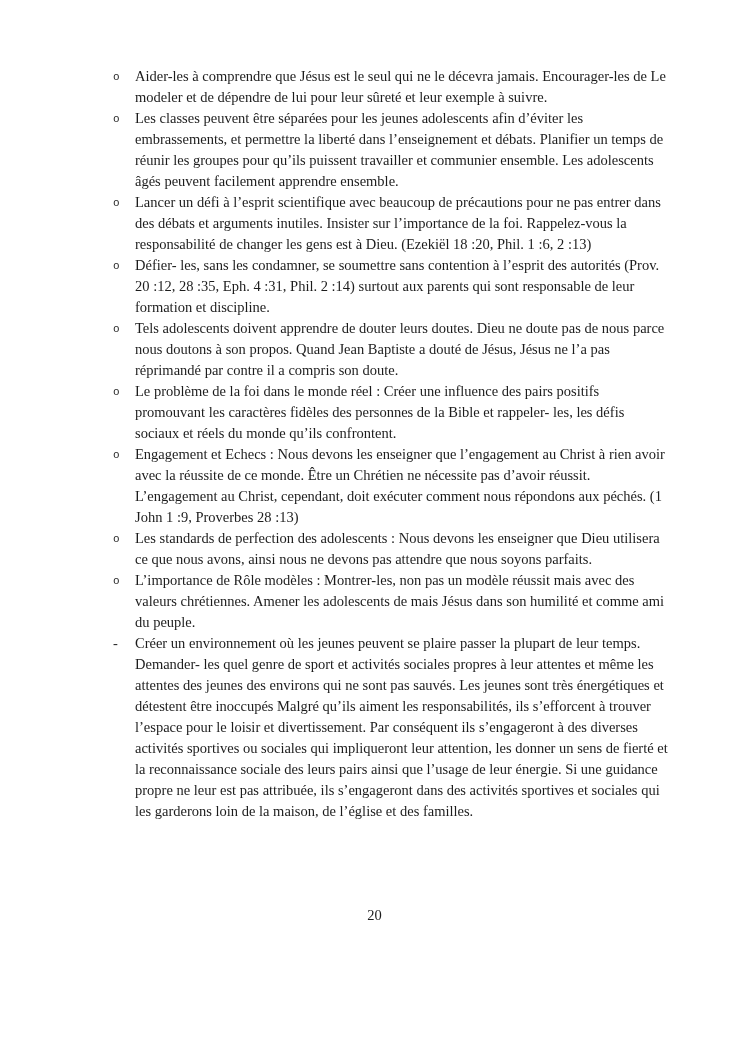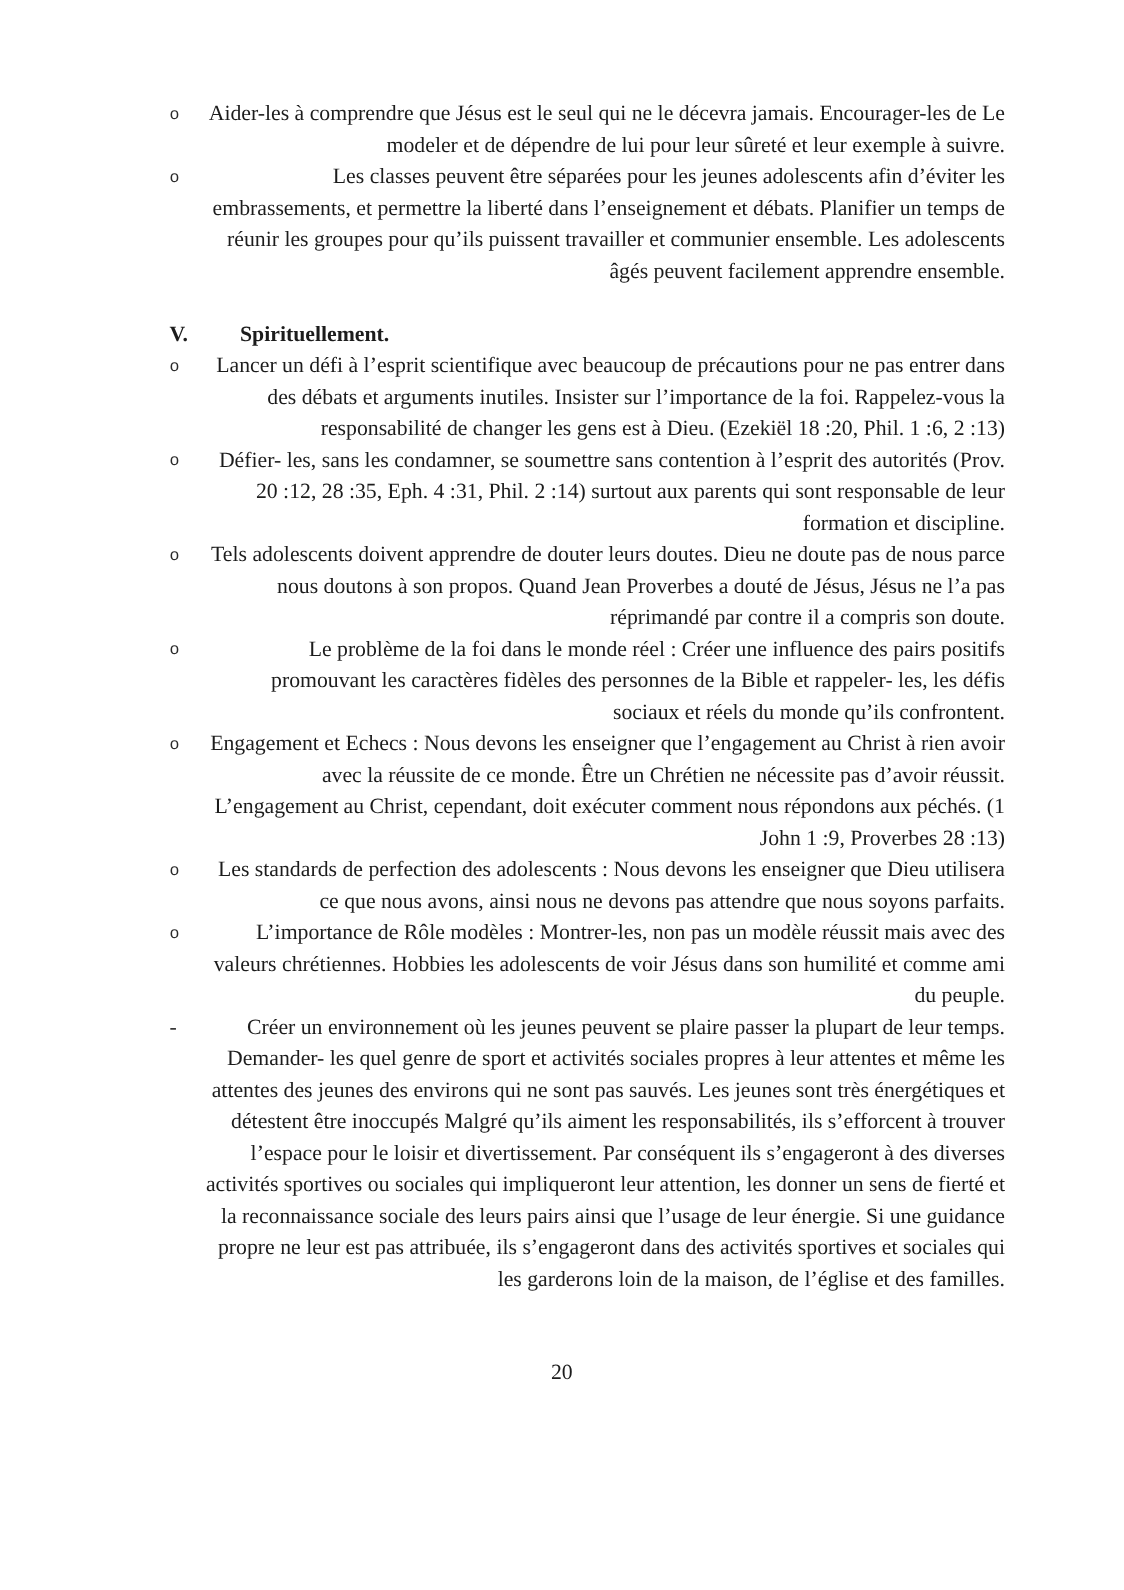--- a/index.html
+++ b/index.html
@@ -36,21 +36,20 @@
     color: #2a2a2a;
     padding-top: 1px;
   }
   .sec-dash .bullet {
     font-family: "Liberation Serif", "DejaVu Serif", serif;
     font-size: 14.5px;
     padding-top: 0;
   }
   .li-text {
     flex: 1 1 auto;
-    text-align: right;
   }
   .heading {
     margin: 21px 0 0 28px;
     font-weight: bold;
   }
   .heading .num {
     display: inline-block;
     width: 47px;
   }
   .subtitle {
@@ -77,51 +76,48 @@
           <span class="li-text">Aider-les à comprendre que Jésus est le seul qui ne le décevra jamais. Encourager-les de Le modeler et de dépendre de lui pour leur sûreté et leur exemple à suivre.</span>
         </div>
         <div class="li">
           <span class="bullet">o</span>
           <span class="li-text">Les classes peuvent être séparées pour les jeunes adolescents afin d’éviter les embrassements, et permettre la liberté dans l’enseignement et débats. Planifier un temps de réunir les groupes pour qu’ils puissent travailler et communier ensemble. Les adolescents âgés peuvent facilement apprendre ensemble.</span>
         </div>
       </div>
   </section>
 
   <section class="sec">
-    <div class="heading">
-      <span class="num">V.</span><span>Spirituellement.</span>
-    </div>
     <div class="list sec-circle">
         <div class="li">
           <span class="bullet">o</span>
           <span class="li-text">Lancer un défi à l’esprit scientifique avec beaucoup de précautions pour ne pas entrer dans des débats et arguments inutiles. Insister sur l’importance de la foi. Rappelez-vous la responsabilité de changer les gens est à Dieu. (Ezekiël 18 :20, Phil. 1 :6, 2 :13)</span>
         </div>
         <div class="li">
           <span class="bullet">o</span>
           <span class="li-text">Défier- les, sans les condamner, se soumettre sans contention à l’esprit des autorités (Prov. 20 :12, 28 :35, Eph. 4 :31, Phil. 2 :14) surtout aux parents qui sont responsable de leur formation et discipline.</span>
         </div>
         <div class="li">
           <span class="bullet">o</span>
-          <span class="li-text">Tels adolescents doivent apprendre de douter leurs doutes. Dieu ne doute pas de nous parce nous doutons à son propos. Quand Jean Proverbes a douté de Jésus, Jésus ne l’a pas réprimandé par contre il a compris son doute.</span>
+          <span class="li-text">Tels adolescents doivent apprendre de douter leurs doutes. Dieu ne doute pas de nous parce nous doutons à son propos. Quand Jean Baptiste a douté de Jésus, Jésus ne l’a pas réprimandé par contre il a compris son doute.</span>
         </div>
         <div class="li">
           <span class="bullet">o</span>
           <span class="li-text">Le problème de la foi dans le monde réel : Créer une influence des pairs positifs promouvant les caractères fidèles des personnes de la Bible et rappeler- les, les défis sociaux et réels du monde qu’ils confrontent.</span>
         </div>
         <div class="li">
           <span class="bullet">o</span>
           <span class="li-text">Engagement et Echecs : Nous devons les enseigner que l’engagement au Christ à rien avoir avec la réussite de ce monde. Être un Chrétien ne nécessite pas d’avoir réussit. L’engagement au Christ, cependant, doit exécuter comment nous répondons aux péchés. (1 John 1 :9, Proverbes 28 :13)</span>
         </div>
         <div class="li">
           <span class="bullet">o</span>
           <span class="li-text">Les standards de perfection des adolescents : Nous devons les enseigner que Dieu utilisera ce que nous avons, ainsi nous ne devons pas attendre que nous soyons parfaits.</span>
         </div>
         <div class="li">
           <span class="bullet">o</span>
-          <span class="li-text">L’importance de Rôle modèles : Montrer-les,  non pas un modèle réussit mais avec des valeurs chrétiennes. Hobbies les adolescents de voir Jésus dans son humilité et comme ami du peuple.</span>
+          <span class="li-text">L’importance de Rôle modèles : Montrer-les,  non pas un modèle réussit mais avec des valeurs chrétiennes. Amener les adolescents de mais Jésus dans son humilité et comme ami du peuple.</span>
         </div>
       </div>
   </section>
 
   <section class="sec">
     <div class="list sec-dash">
         <div class="li">
           <span class="bullet">-</span>
           <span class="li-text">Créer un environnement où les jeunes peuvent se plaire passer la plupart de leur temps. Demander- les quel genre de sport et activités sociales propres à leur attentes et même les  attentes des jeunes des environs qui ne sont pas sauvés.  Les jeunes sont très énergétiques et détestent être inoccupés Malgré qu’ils aiment les responsabilités, ils s’efforcent à trouver l’espace pour le loisir et divertissement. Par conséquent ils s’engageront à des diverses activités sportives ou sociales qui impliqueront leur attention, les donner un sens de fierté et la reconnaissance sociale des leurs pairs ainsi que l’usage de leur énergie. Si une guidance propre ne leur est pas attribuée, ils s’engageront dans des activités sportives et sociales qui les garderons loin de la maison, de l’église et des familles.</span>
         </div>

